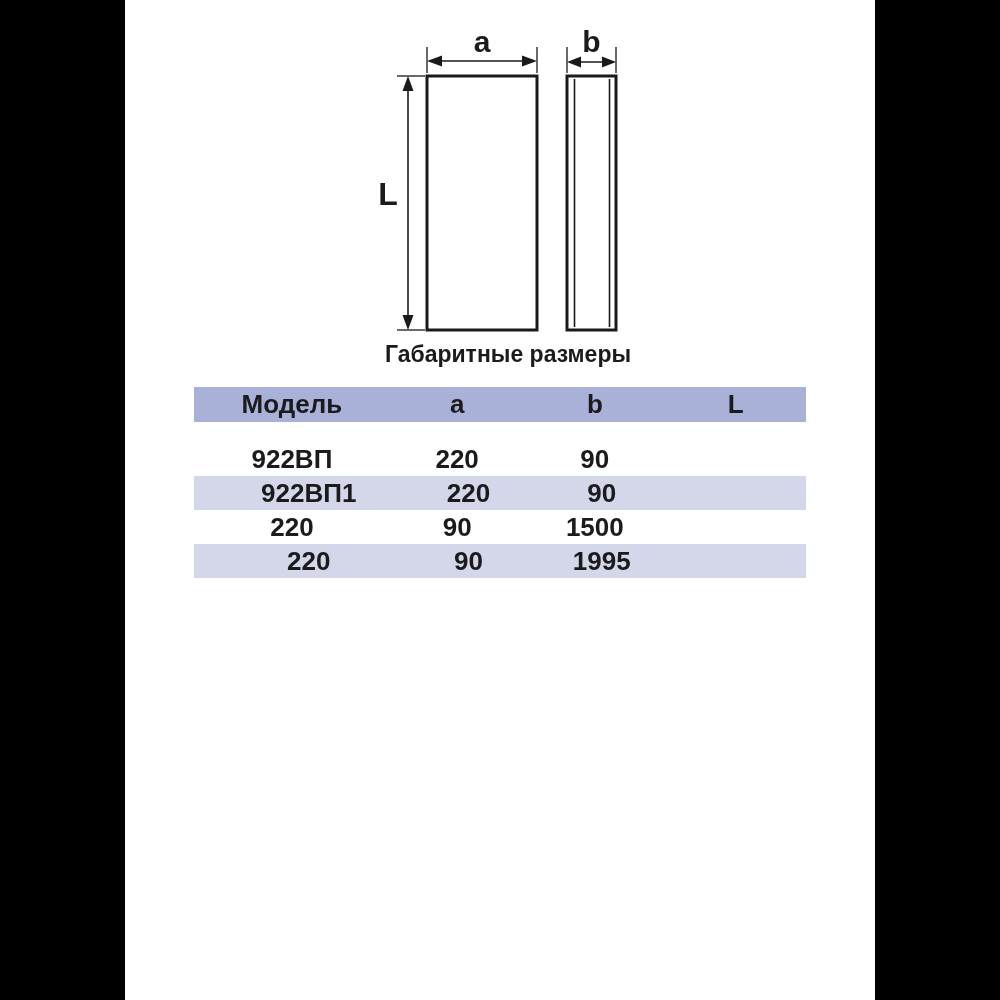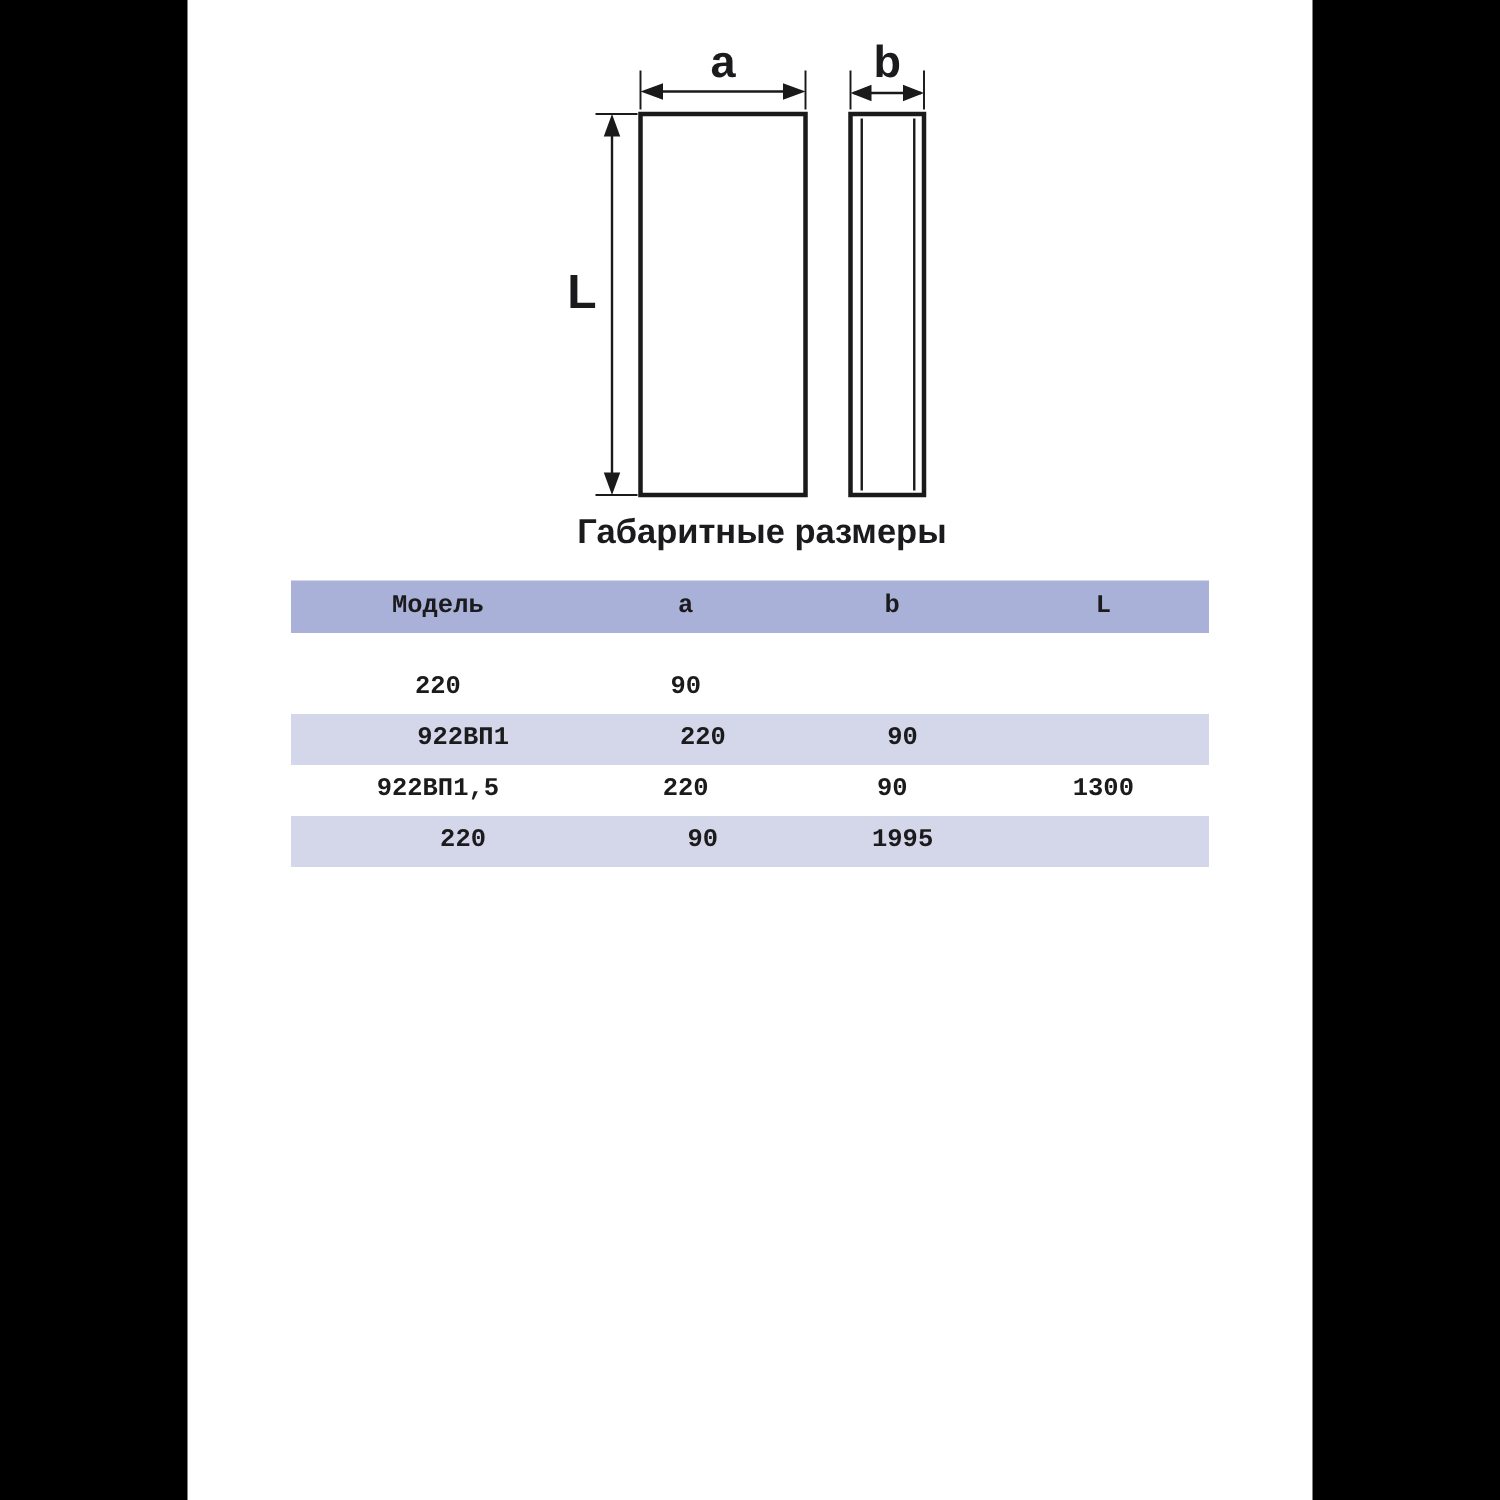--- a/index.html
+++ b/index.html
@@ -55,22 +55,21 @@
     color: var(--text);
     padding-left: 16px;
   }
 
   
   .dim-table {
     width: 612px;
     margin: 19px auto 16px auto;
     font-weight: bold;
     color: var(--text);
-    font-size: 17px;
-    font-family: Liberation Mono, monospace;
+    font-size: 26px;
   }
   .t-row {
     display: grid;
     grid-template-columns: 32% 22% 23% 23%;
     align-items: center;
     text-align: center;
   }
   .t-head { height: 35px; line-height: 35px; background: var(--header-bg); }
   .t-gap  { height: 20px; background: #fff; }
   .t-body-row { height: 34px; line-height: 34px; }
@@ -122,35 +121,35 @@
       <div class="t-row t-head">
         <div class="t-cell">Модель</div>
         <div class="t-cell">a</div>
         <div class="t-cell">b</div>
         <div class="t-cell">L</div>
       </div>
 
       <div class="t-gap"></div>
 
       <div class="t-row t-body-row">
+        <div class="t-cell">922ВП</div>
         <div class="t-cell">220</div>
         <div class="t-cell">90</div>
       </div>
 
       <div class="t-row t-body-row alt">
         <div class="t-cell">922ВП1</div>
         <div class="t-cell">220</div>
         <div class="t-cell">90</div>
       </div>
 
       <div class="t-row t-body-row">
-        <div class="t-cell">922ВП1,5</div>
         <div class="t-cell">220</div>
         <div class="t-cell">90</div>
-        <div class="t-cell">1300</div>
+        <div class="t-cell">1500</div>
       </div>
 
       <div class="t-row t-body-row alt">
         <div class="t-cell">220</div>
         <div class="t-cell">90</div>
         <div class="t-cell">1995</div>
       </div>
     </div>
 
   </div>

